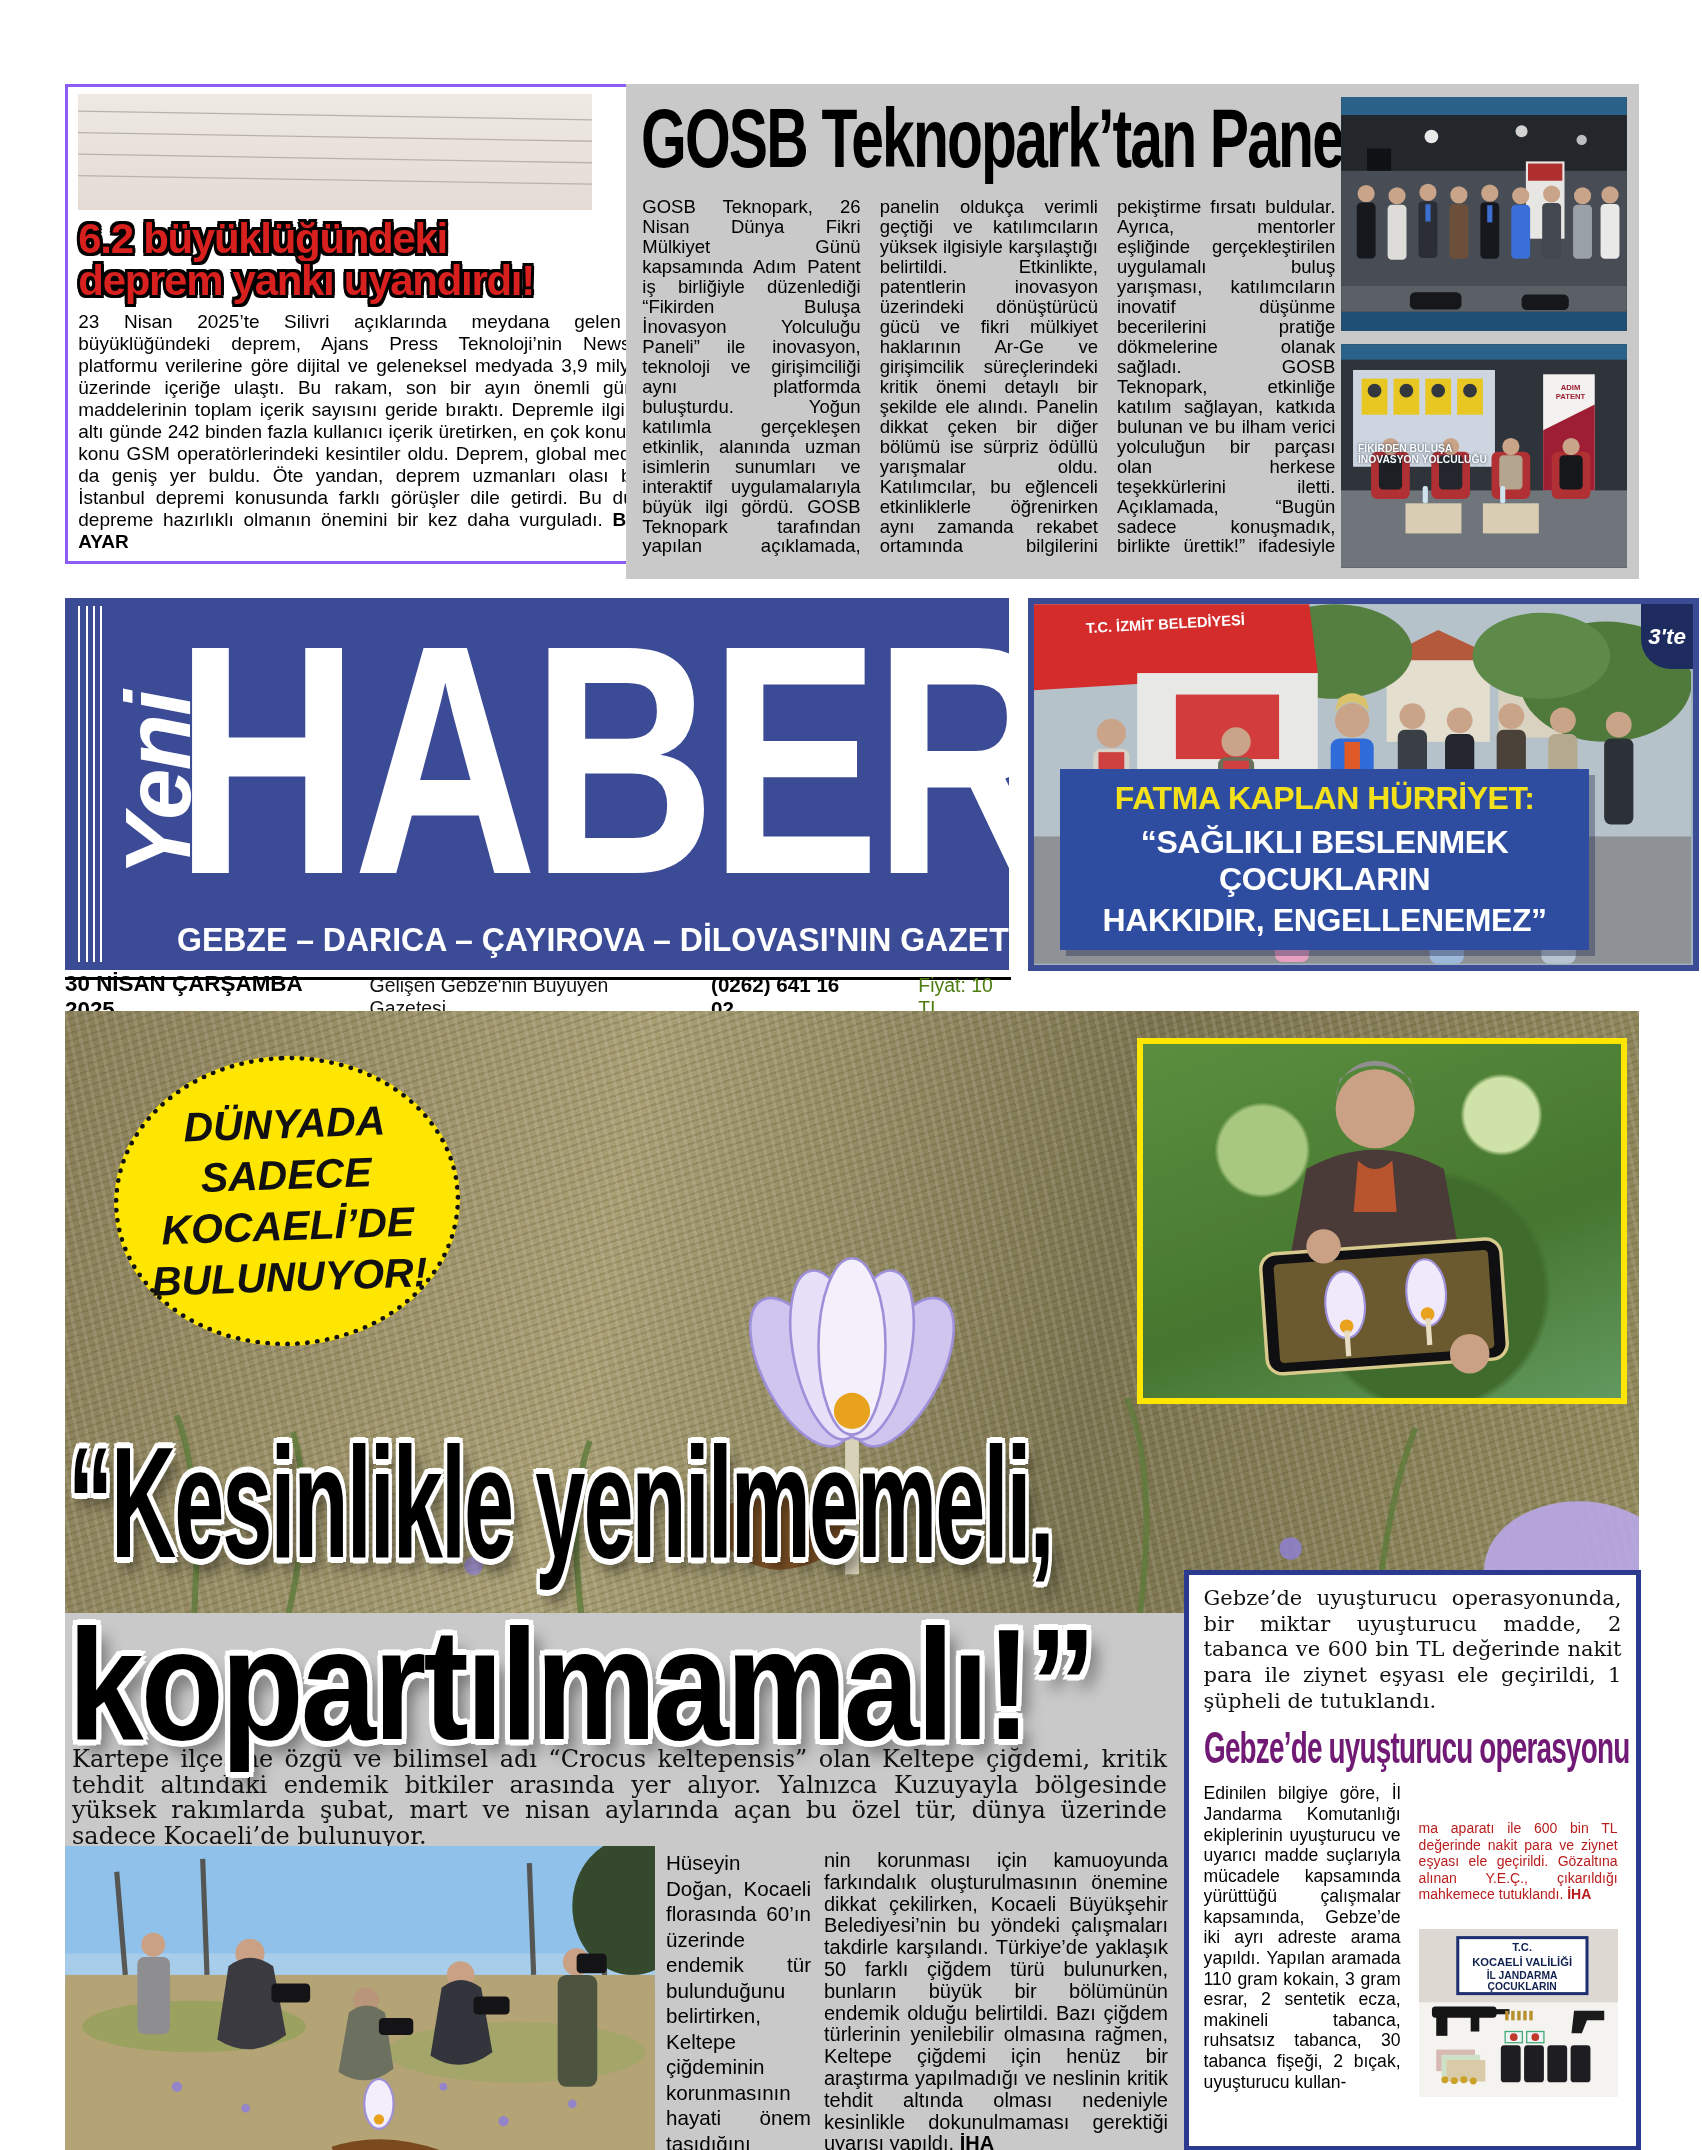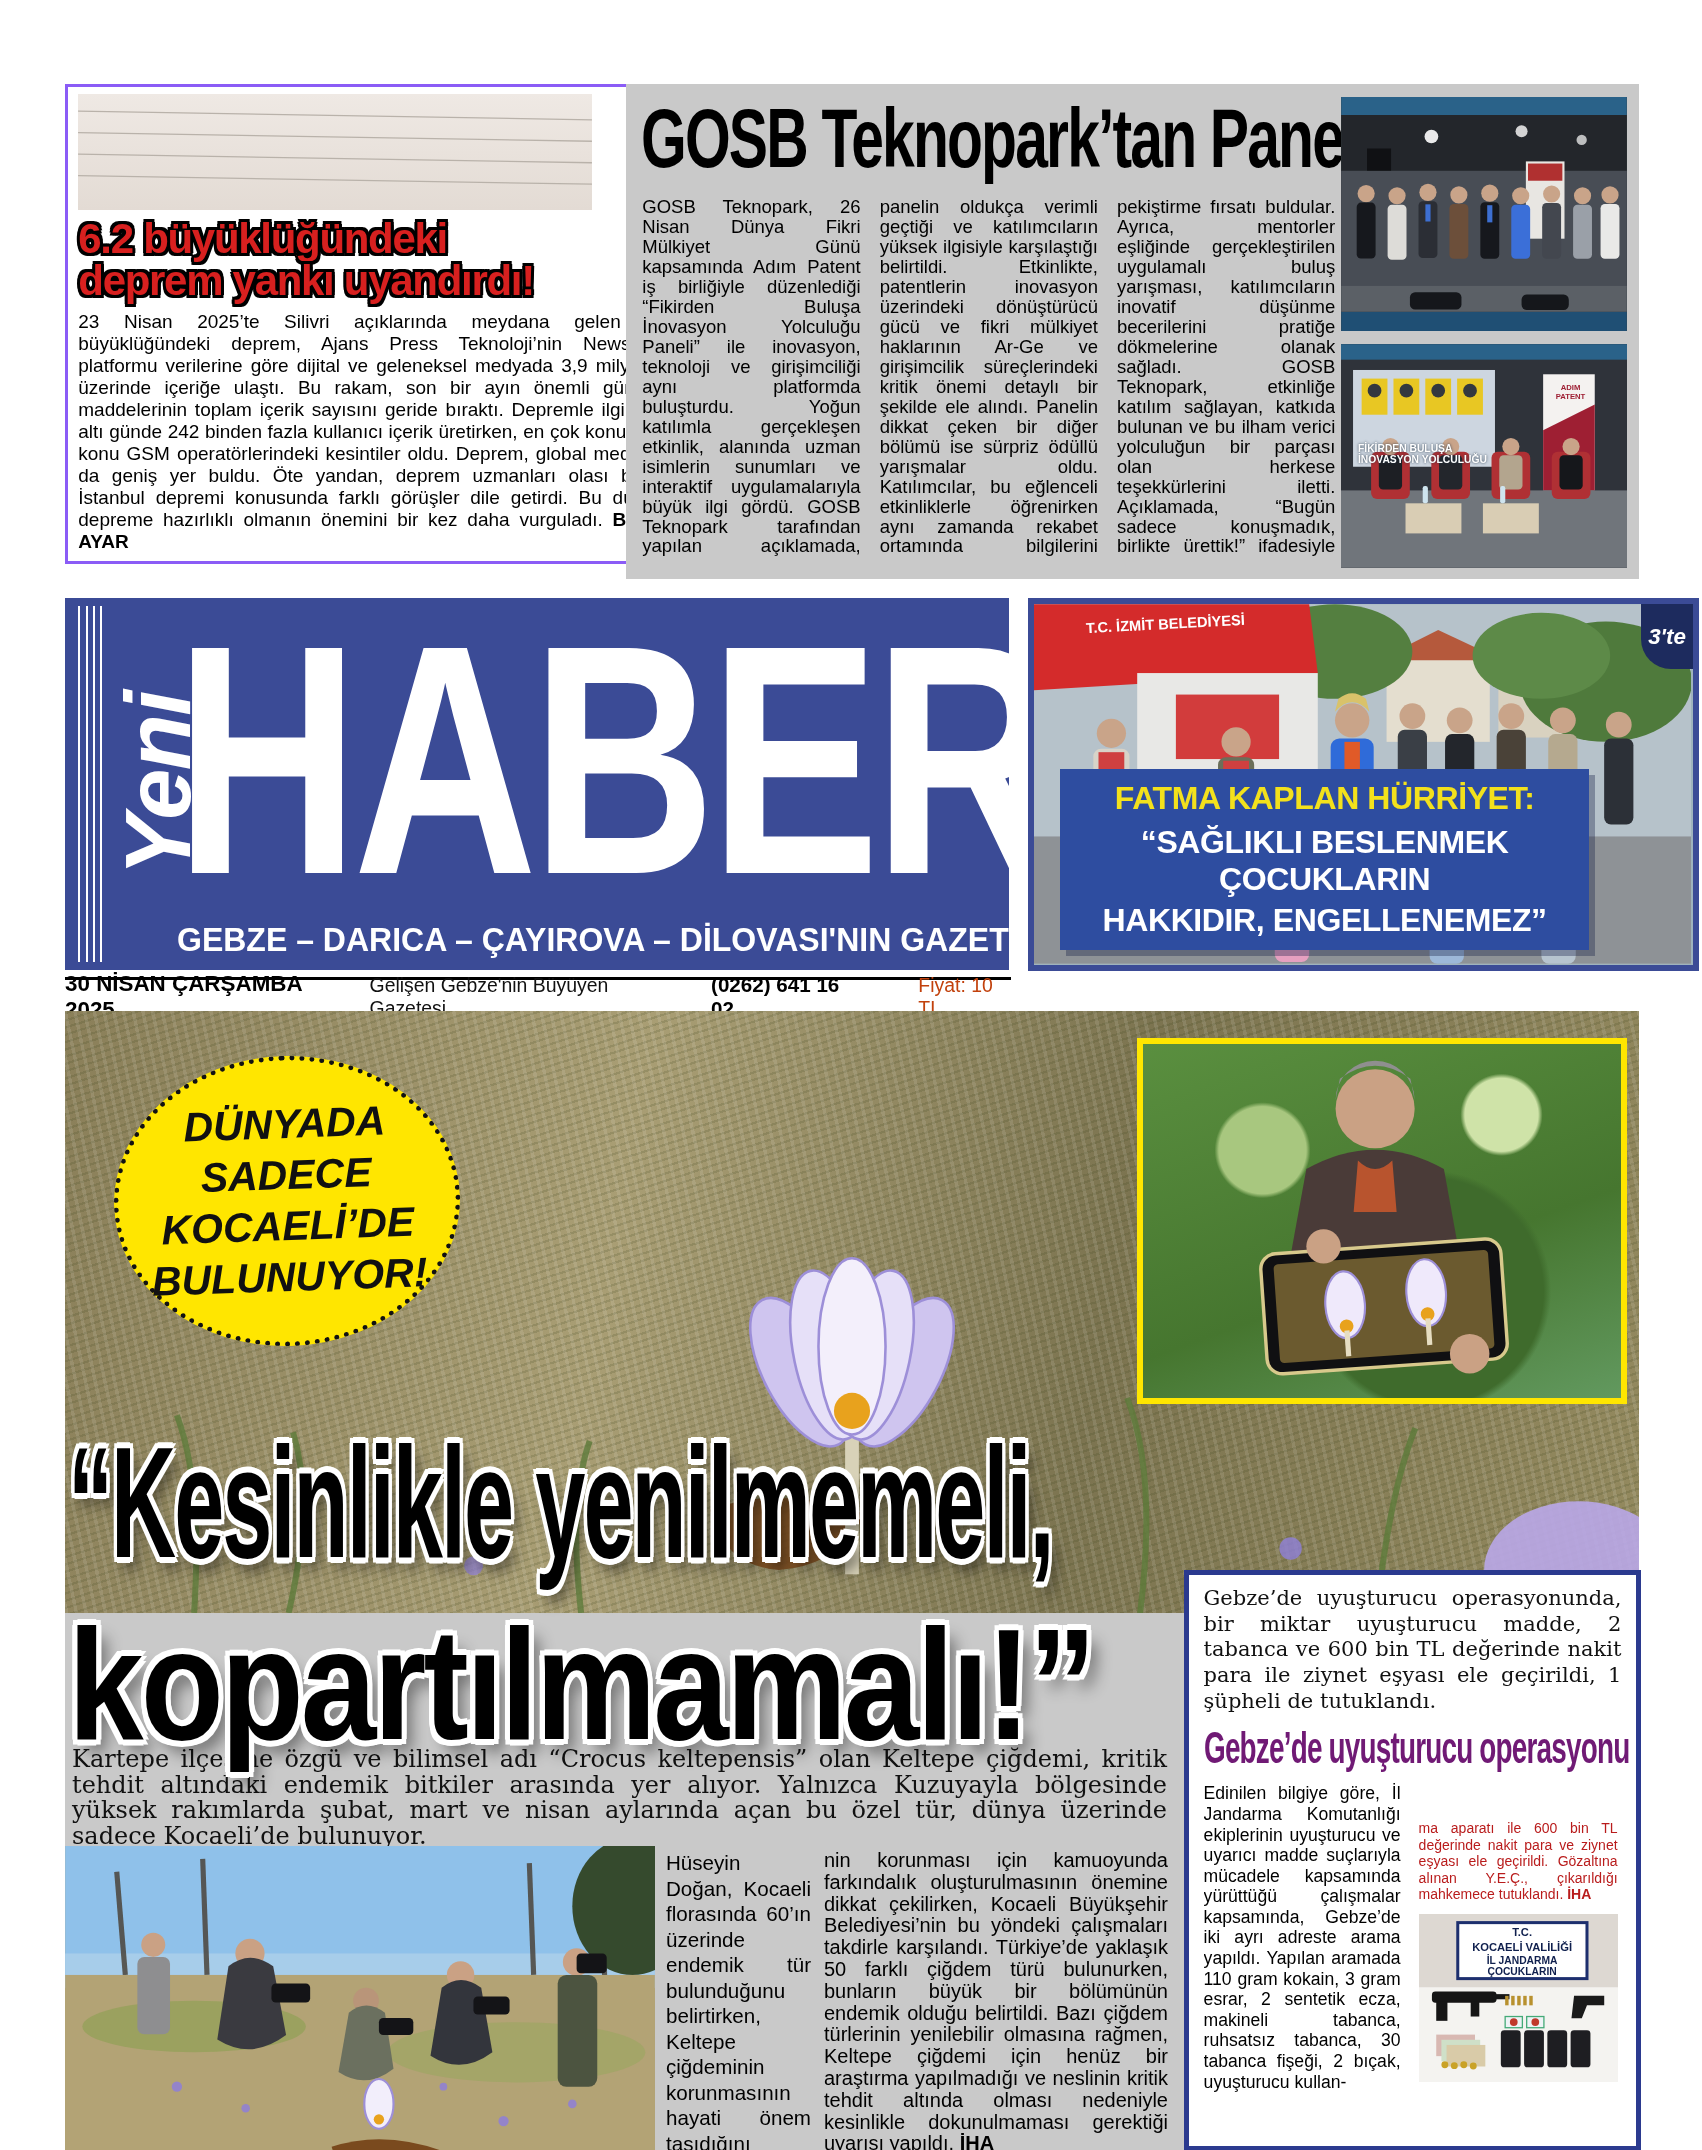--- a/index.html
+++ b/index.html
@@ -209,21 +209,21 @@
     </div>
     <div class="abs" style="right:0;top:0;width:52px;height:65px;background:#1d2b5e;border-radius:0 0 0 30px;display:flex;align-items:center;justify-content:center;">
       <span style="color:#fff;font-size:22.4px;font-weight:700;font-style:italic;">3'te</span>
     </div>
   </div>
 
   <div class="abs" style="left:65px;top:977px;width:946px;height:34px;border-top:3px solid #000;display:flex;align-items:center;">
     <span style="font-size:22.4px;font-weight:700;color:#000;">30 NİSAN ÇARŞAMBA 2025</span>
     <span style="font-size:19.4px;color:#111;margin-left:52px;">Gelişen Gebze'nin Büyüyen Gazetesi</span>
     <span style="font-size:20.6px;font-weight:700;color:#000;margin-left:65px;">(0262) 641 16 02</span>
-    <span style="font-size:19.4px;color:#c2410c;margin-left:72px;">Fiyat: 10 TL.</span>
+    <span style="font-size:19.4px;color:#4d7c0f;margin-left:72px;">Fiyat: 10 TL.</span>
   </div>
 
   <div class="abs" style="left:65px;top:1011px;width:1574px;height:1759px;background:#c9c9c9;"></div>
 
   <div class="photo" style="left:65px;top:1011px;width:1574px;height:602px;background:
       repeating-linear-gradient(78deg, rgba(255,255,255,.10) 0 3.4px, rgba(0,0,0,0) 3.4px 9.5px),
       repeating-linear-gradient(-18deg, rgba(64,72,32,.18) 0 2.2px, rgba(0,0,0,0) 2.2px 6.9px),
       linear-gradient(100deg,#8a7f59,#a99e74 35%,#7c7450 65%,#948a5f);">
     <svg class="abs" style="left:0;top:0;" width="1574" height="602" viewBox="0 0 3660 1400">
       <g stroke="#5d7a3a" stroke-width="14" fill="none" opacity=".8">
@@ -339,21 +339,21 @@
     <span>nin korunması için kamuoyunda farkındalık oluşturulmasının önemine dikkat çekilirken, Kocaeli Büyükşehir Belediyesi’nin bu yöndeki çalışmaları takdirle karşılandı. Türkiye’de yaklaşık 50 farklı çiğdem türü bulunurken, bunların büyük bir bölümünün endemik olduğu belirtildi. Bazı çiğdem türlerinin yenilebilir olmasına rağmen, Keltepe çiğdemi için henüz bir araştırma yapılmadığı ve neslinin kritik tehdit altında olması nedeniyle kesinlikle dokunulmaması gerektiği uyarısı yapıldı.</span> <b>İHA</b>
   </div>
 
   <div class="abs" style="left:1184px;top:1570px;width:457px;height:581px;border:5.6px solid #2b3a8f;box-sizing:border-box;background:#fff;padding:11.2px 14.6px;overflow:hidden;">
     <div class="serif jt" style="font-size:21px;line-height:1.22;color:#111;">Gebze’de uyuşturucu operasyonunda, bir miktar uyuşturucu madde, 2 tabanca ve 600 bin TL değerinde nakit para ile ziynet eşyası ele geçirildi, 1 şüpheli de tutuklandı.</div>
     <div style="margin-top:7.7px;font-size:45px;font-weight:700;color:#701a75;letter-spacing:-1.3px;"><span class="cond" style="transform:scaleX(.62);">Gebze’de uyuşturucu operasyonu</span></div>
     <div style="position:relative;margin-top:9.5px;height:336px;">
       <div class="abs jt" style="left:0;top:0;width:197px;height:336px;font-size:17.6px;line-height:1.17;color:#000;overflow:hidden;">Edinilen bilgiye göre, İl Jandarma Komutanlığı ekiplerinin uyuşturucu ve uyarıcı madde suçlarıyla mücadele kapsamında yürüttüğü çalışmalar kapsamında, Gebze’de iki ayrı adreste arama yapıldı. Yapılan aramada 110 gram kokain, 3 gram esrar, 2 sentetik ecza, makineli tabanca, ruhsatsız tabanca, 30 tabanca fişeği, 2 bıçak, uyuşturucu kullan-</div>
       <div class="abs" style="left:215px;top:0;width:199px;height:336px;">
         <div class="jt" style="font-size:14px;line-height:1.17;color:#b91c1c;margin-top:37px;"><span>ma aparatı ile 600 bin TL değerinde nakit para ve ziynet eşyası ele geçirildi. Gözaltına alınan Y.E.Ç., çıkarıldığı mahkemece tutuklandı.</span> <b>İHA</b></div>
-        <div class="photo" style="position:relative;width:199px;height:168px;margin-top:12px;background:#fdba74;">
+        <div class="photo" style="position:relative;width:199px;height:168px;margin-top:27px;background:#fdba74;">
           <svg width="199" height="168" viewBox="0 0 462 390">
             <rect width="462" height="390" fill="#ddd8d2"></rect>
             <rect y="170" width="462" height="220" fill="#f4f3f0"></rect>
             <rect x="90" y="20" width="300" height="130" fill="#fff" stroke="#1d2f6e" stroke-width="7"></rect>
             <g>
               <rect x="30" y="180" width="150" height="26" rx="8" fill="#151515"></rect>
                 <rect x="40" y="204" width="26" height="44" fill="#151515"></rect>
                 <rect x="120" y="204" width="20" height="34" fill="#151515"></rect>
                 <rect x="170" y="186" width="40" height="12" fill="#151515"></rect>
               <path d="M360,190 h70 v22 h-40 l-12,30 h-24 Z" fill="#1a1a1a"></path>

